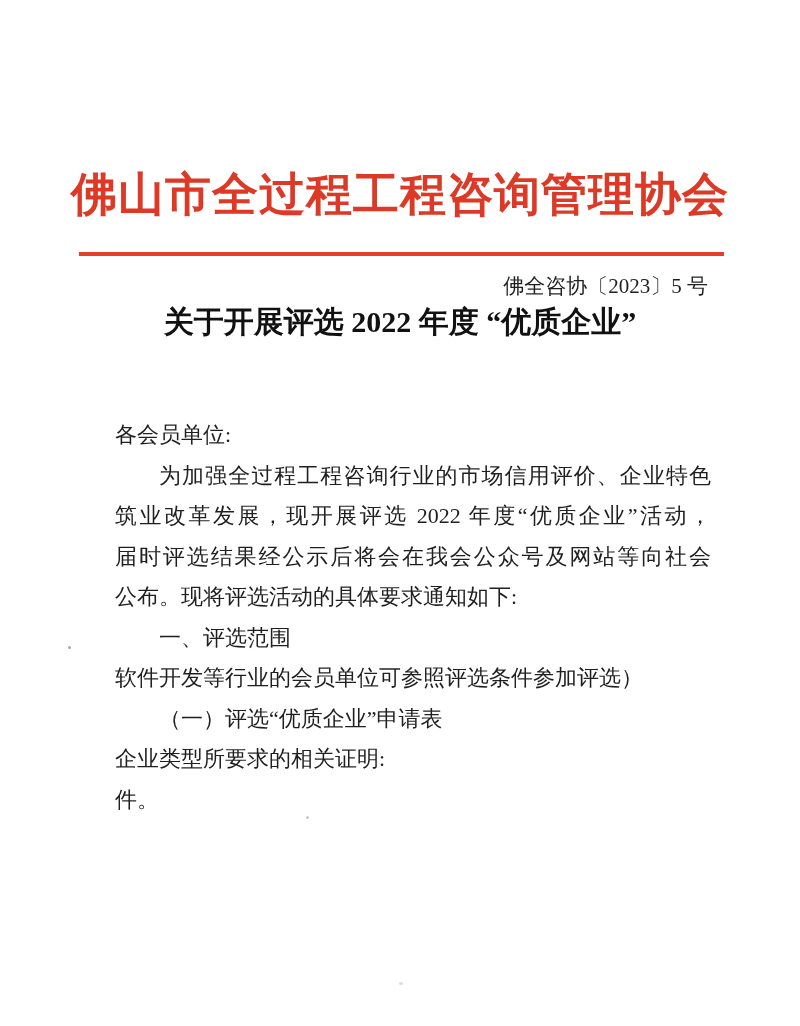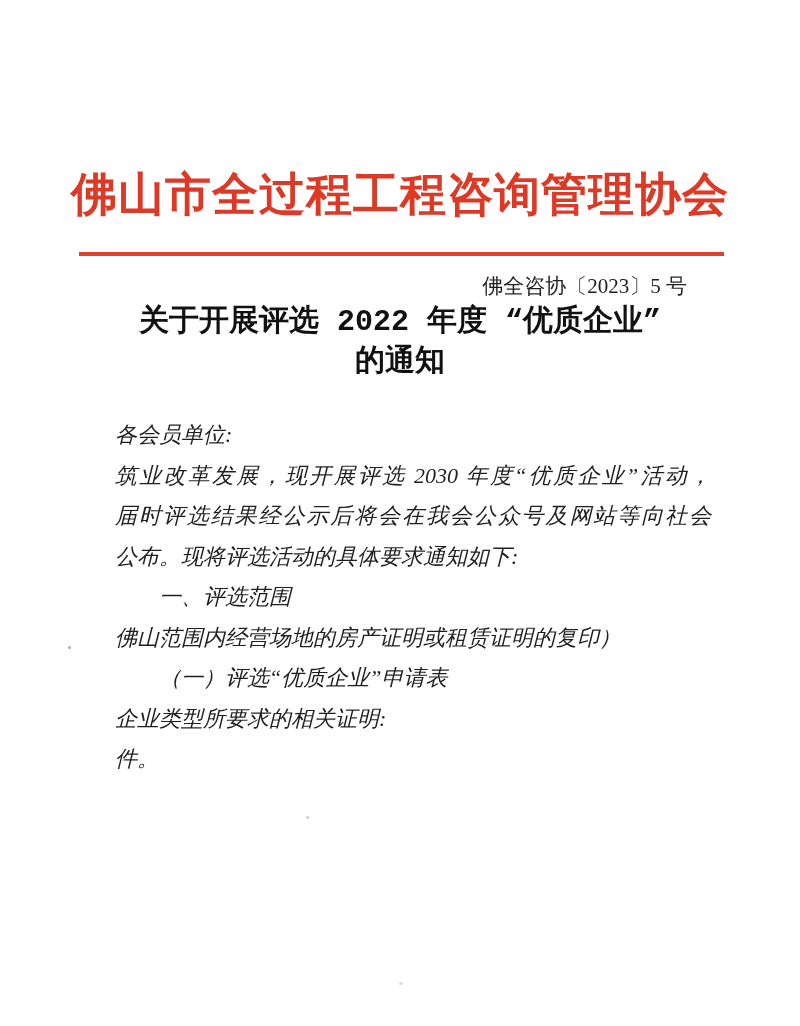--- a/index.html
+++ b/index.html
@@ -42,44 +42,43 @@
   
   .doc-number {
     position: absolute;
     top: 234px;
     left: 0;
     width: 687px;
     text-align: right;
     font-size: 21px;
     color: #1f1f1f;
     white-space: nowrap;
+    padding-left: 21px;
   }
   
   .doc-title {
     position: absolute;
     top: 264px;
     left: 0;
     width: 100%;
     text-align: center;
     font-weight: bold;
     font-size: 30px;
     line-height: 40px;
     color: #111111;
-    font-family: Liberation Mono, monospace;
   }
   
   .body-text {
     position: absolute;
     top: 377px;
     left: 115px;
     width: 596px;
     font-size: 22px;
     line-height: 40.5px;
     color: #1f1f1f;
-    font-style: italic;
   }
   .body-text .line {
     height: 40.5px;
     overflow: visible;
   }
   .body-text .line.indent {
     text-indent: 44px;
   }
   .body-text .line.justify {
     text-align: justify;
@@ -101,30 +100,30 @@
 <div class="page">
 
   <div class="org-header">佛山市全过程工程咨询管理协会</div>
 
   <div class="red-rule"></div>
 
   <div class="doc-number">佛全咨协〔2023〕5 号</div>
 
   <div class="doc-title">
     <div>关于开展评选 2022 年度 “优质企业”</div>
-    <div>的通知</div>
   </div>
 
   <div class="body-text">
       <div class="line">各会员单位:</div>
-      <div class="line justify">筑业改革发展，现开展评选 2030 年度“优质企业”活动，</div>
+      <div class="line indent justify">为加强全过程工程咨询行业的市场信用评价、企业特色</div>
+      <div class="line justify">筑业改革发展，现开展评选 2022 年度“优质企业”活动，</div>
       <div class="line justify">届时评选结果经公示后将会在我会公众号及网站等向社会</div>
       <div class="line">公布。现将评选活动的具体要求通知如下:</div>
       <div class="line indent">一、评选范围</div>
-      <div class="line">佛山范围内经营场地的房产证明或租赁证明的复印）</div>
+      <div class="line">软件开发等行业的会员单位可参照评选条件参加评选）</div>
       <div class="line indent">（一）评选“优质企业”申请表</div>
       <div class="line">企业类型所要求的相关证明:</div>
       <div class="line">件。</div>
     </div>
 
   <div class="speckle s1"></div>
   <div class="speckle s2"></div>
   <div class="speckle s3"></div>
 
 </div>

